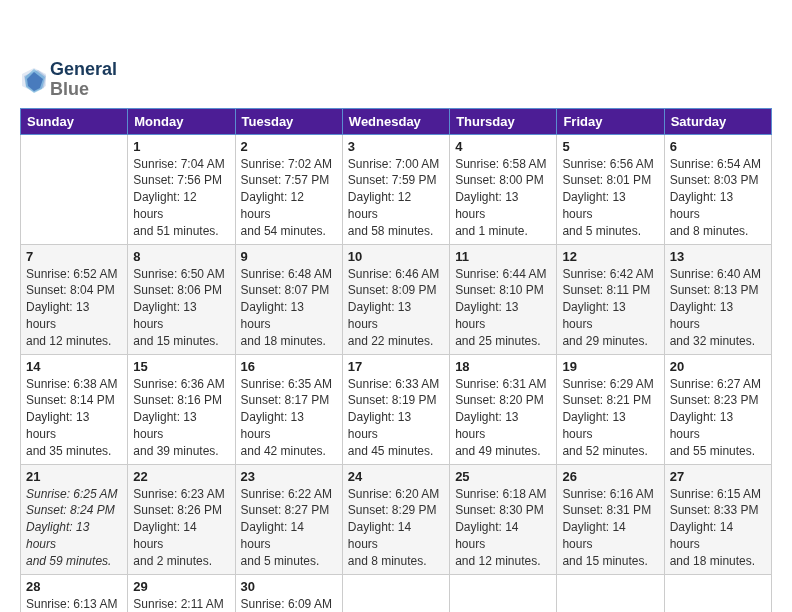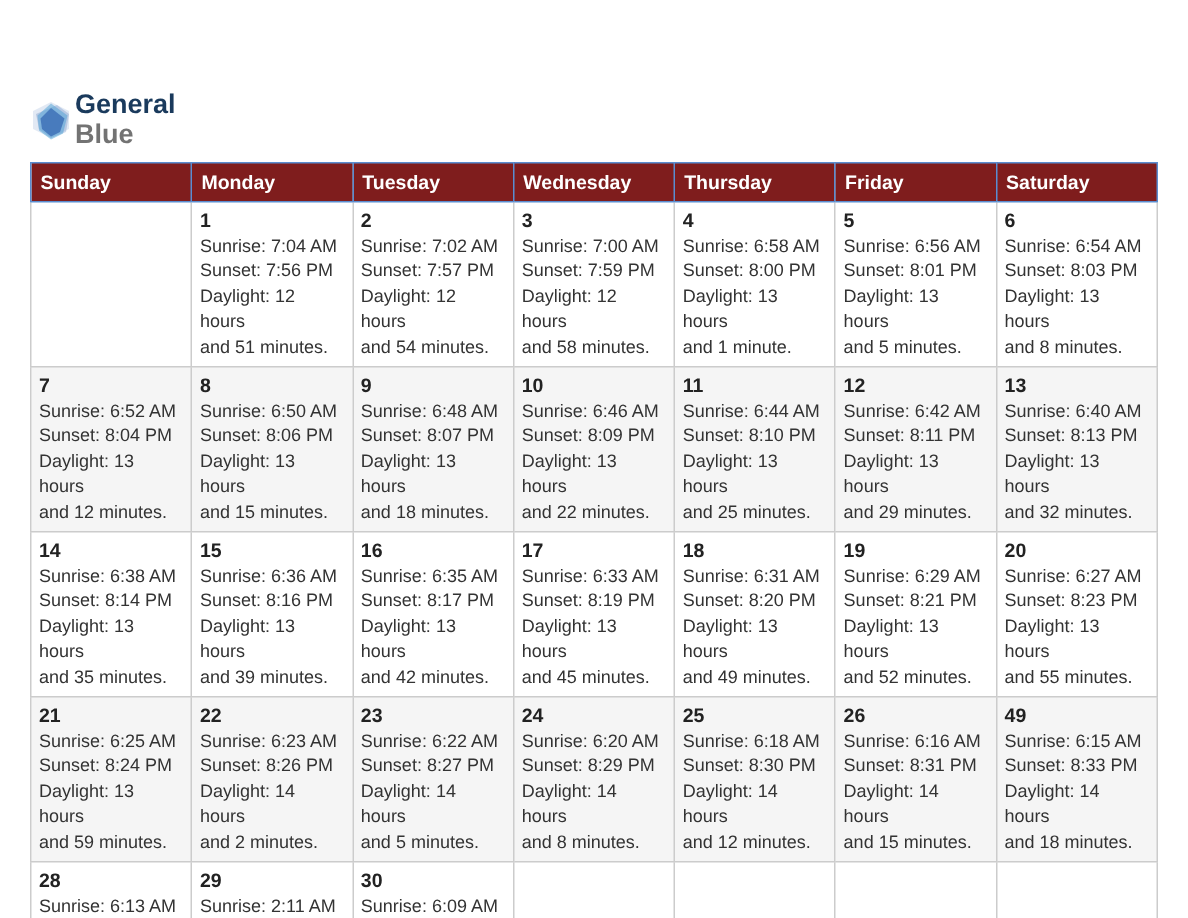--- a/index.html
+++ b/index.html
@@ -51,21 +51,21 @@
     .calendar-subtitle {
       font-size: 14px;
       color: #333;
     }
     .calendar-table {
       width: 100%;
       border-collapse: collapse;
       table-layout: fixed;
     }
     .calendar-table th {
-      background-color: #7f1d1d;
+      background-color: #4c1d95;
       color: #fff;
       text-align: left;
       padding: 5px 6px;
       font-size: 13px;
       font-weight: bold;
       border: 1px solid #5a8dd0;
     }
     .calendar-table td {
       border: 1px solid #ccc;
       vertical-align: top;
@@ -272,21 +272,21 @@
             <span class="day-number">20</span>
             <div class="cell-content" style="white-space: pre-line;">Sunrise: 6:27 AM
 Sunset: 8:23 PM
 Daylight: 13 hours
 and 55 minutes.</div>
           </td>
         </tr>
         <tr>
           <td>
             <span class="day-number">21</span>
-            <div class="cell-content" style="white-space: pre-line;">Sunrise: 6:25 AM
+            <div class="cell-content" style="white-space: pre-line; font-style: italic;">Sunrise: 6:25 AM
 Sunset: 8:24 PM
 Daylight: 13 hours
 and 59 minutes.</div>
           </td>
           <td>
             <span class="day-number">22</span>
             <div class="cell-content" style="white-space: pre-line;">Sunrise: 6:23 AM
 Sunset: 8:26 PM
 Daylight: 14 hours
 and 2 minutes.</div>
@@ -313,21 +313,21 @@
 and 12 minutes.</div>
           </td>
           <td>
             <span class="day-number">26</span>
             <div class="cell-content" style="white-space: pre-line;">Sunrise: 6:16 AM
 Sunset: 8:31 PM
 Daylight: 14 hours
 and 15 minutes.</div>
           </td>
           <td>
-            <span class="day-number">49</span>
+            <span class="day-number">27</span>
             <div class="cell-content" style="white-space: pre-line;">Sunrise: 6:15 AM
 Sunset: 8:33 PM
 Daylight: 14 hours
 and 18 minutes.</div>
           </td>
         </tr>
         <tr>
           <td>
             <span class="day-number">28</span>
             <div class="cell-content" style="white-space: pre-line;">Sunrise: 6:13 AM

